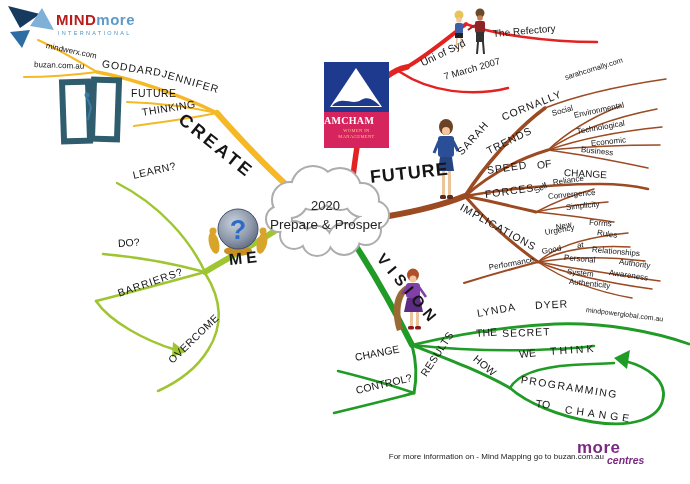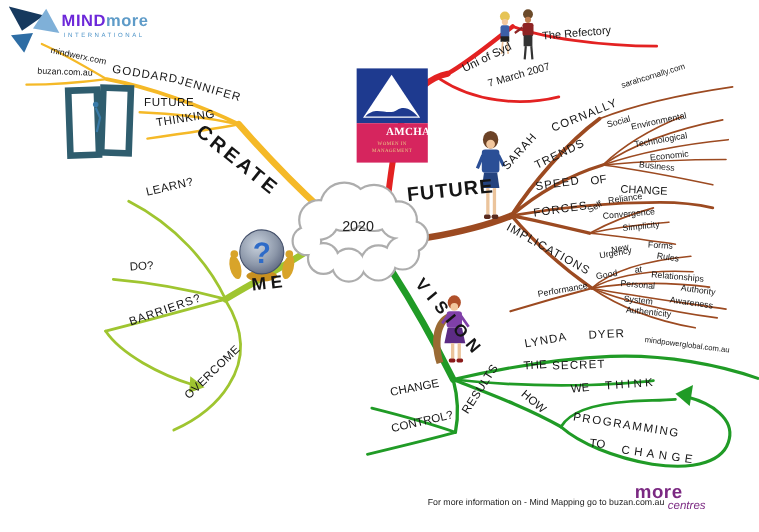--- a/index.html
+++ b/index.html
@@ -5,32 +5,32 @@
   html,body{margin:0;padding:0;background:#fff;}
   #map{position:relative;width:690px;height:484px;background:#fff;overflow:hidden;
        font-family:"Liberation Sans",sans-serif;}
   svg{position:absolute;left:0;top:0;}
   .lbl{position:absolute;color:#151515;white-space:nowrap;transform-origin:left center;
        font-family:"Liberation Sans",sans-serif;line-height:1;}
   .b{font-weight:bold;}
   .cloudtxt{position:absolute;text-align:center;color:#222;}
   
   .mwtxt{position:absolute;left:56px;top:11px;font-size:15px;letter-spacing:.5px;}
-  .mw1{color:#6d28d9;font-weight:bold;}
+  .mw1{color:#b91c1c;font-weight:bold;}
   .mw2{color:#5E9BC8;font-weight:bold;}
   .mwsub{position:absolute;left:58px;top:30px;font-size:5.5px;letter-spacing:2.3px;color:#4E94C8;}
   
   .amcham{position:absolute;left:324px;top:62px;width:65px;height:86px;}
-  .am-title{position:absolute;left:0;top:53px;width:65px;text-align:right;color:#fff;
-     font-family:"Liberation Serif",serif;font-weight:bold;font-size:10px;letter-spacing:.3px;padding-left:12px;}
+  .am-title{position:absolute;left:0;top:53px;width:65px;text-align:left;color:#fff;
+     font-family:"Liberation Serif",serif;font-weight:bold;font-size:10px;letter-spacing:.3px;}
   .am-sub{position:absolute;left:0;width:65px;text-align:center;color:#EBCD86;
      font-family:"Liberation Serif",serif;font-size:4.5px;letter-spacing:.4px;}
   
   .bz{position:absolute;left:577px;top:438px;font-size:17px;font-weight:bold;color:#7B2982;letter-spacing:.5px;}
-  .bzc{position:absolute;left:607px;top:454px;font-size:10.5px;font-style:italic;font-weight:normal;color:#7B2982;}
+  .bzc{position:absolute;left:607px;top:454px;font-size:10.5px;font-style:italic;font-weight:bold;color:#7B2982;}
   .foot{position:absolute;font-size:8px;color:#1A1A1A;margin-left:36px;}
 </style>
 </head>
 <body>
 
 <div id="map">
 
 <svg width="690" height="484" viewBox="0 0 690 484">
   <defs>
     <radialGradient id="ballgrad" cx="40%" cy="35%" r="75%">
@@ -204,20 +204,21 @@
     <polygon points="32,6 6,45 58,45" fill="#fff"></polygon>
     <path d="M8,44 C18,33 28,44 37,38 C45,33 52,40 56,44 L8,44 Z" fill="#1E3A8F"></path>
     <rect y="50" width="65" height="36" fill="#D6255E"></rect>
   </svg>
   <div class="am-title">AMCHAM</div>
   <div class="am-sub" style="top:66px;">WOMEN IN</div>
   <div class="am-sub" style="top:72px;">MANAGEMENT</div>
 </div>
 
 <div class="cloudtxt" style="left:268px;top:198px;width:115px;font-size:13px;">2020</div>
+<div class="cloudtxt" style="left:260px;top:217px;width:132px;font-size:13.5px;">Prepare &amp; Prosper</div>
 
 <span class="lbl" style="left:46px;top:42px;font-size:8px;transform:rotate(12deg);">mindwerx.com</span>
 <span class="lbl" style="left:34px;top:61px;font-size:8px;transform:rotate(2deg);">buzan.com.au</span>
 <span class="lbl" style="left:102px;top:58px;font-size:10.5px;letter-spacing:1px;transform:rotate(9deg);">GODDARD</span>
 <span class="lbl" style="left:162px;top:68px;font-size:10.5px;letter-spacing:1px;transform:rotate(16deg);">JENNIFER</span>
 <span class="lbl" style="left:131px;top:88px;font-size:10.5px;letter-spacing:.5px;">FUTURE</span>
 <span class="lbl" style="left:142px;top:107px;font-size:10.5px;letter-spacing:.5px;transform:rotate(-9deg);">THINKING</span>
 <span class="lbl b" style="left:181px;top:108px;font-size:18px;letter-spacing:3px;transform:rotate(39deg);">CREATE</span>
 
 <span class="lbl" style="left:421px;top:58px;font-size:10.5px;transform:rotate(-26deg);">Uni of Syd</span>

